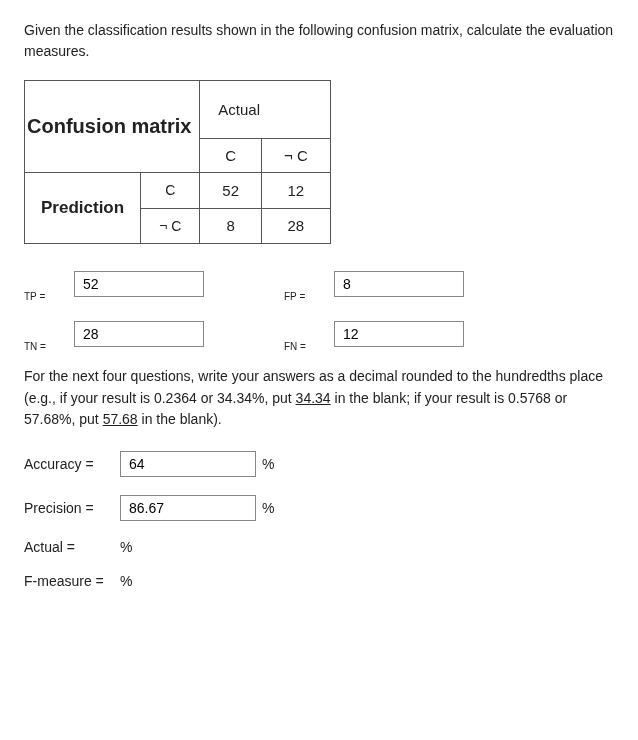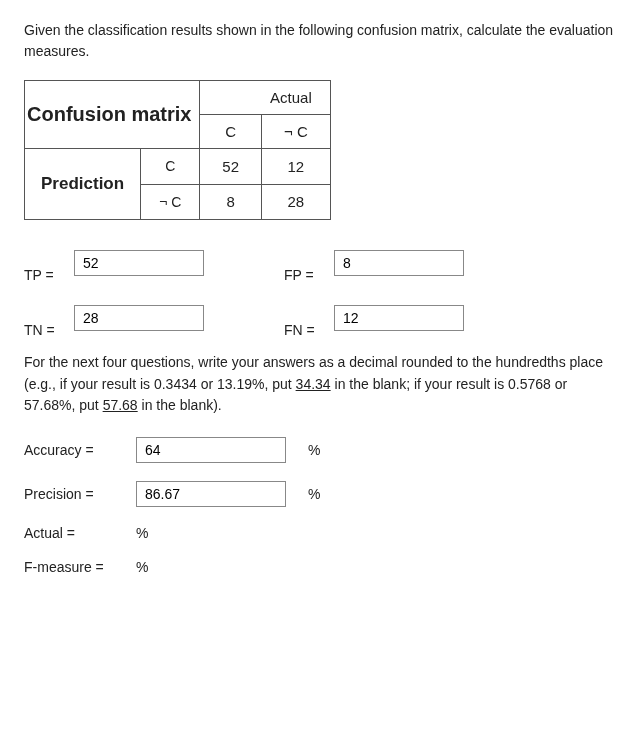--- a/index.html
+++ b/index.html
@@ -56,21 +56,21 @@
 
     
     .metrics-row {
       display: flex;
       align-items: center;
       margin-bottom: 14px;
       gap: 10px;
     }
 
     .metric-label {
-      font-size: 14px;
+      font-size: 10px;
       min-width: 40px;
       display: flex;
       align-items: center;
       gap: 4px;
       margin-top: 25px;
     }
 
     .metric-input {
       border: 1px solid #888;
       padding: 4px 8px;
@@ -88,51 +88,51 @@
 
     .underline {
       text-decoration: underline;
     }
 
     
     .eval-row {
       display: flex;
       align-items: center;
       margin-bottom: 18px;
-      gap: 22px;
+      gap: 6px;
     }
 
     .eval-label {
       font-size: 14px;
       min-width: 90px;
     }
 
     .eval-input {
       border: 1px solid #888;
       padding: 4px 8px;
       font-size: 14px;
-      width: 150px;
+      width: 136px;
       background: #fff;
     }
 
     .percent-sign {
       font-size: 14px;
     }
   </style>
 </head>
 <body>
 
 <p class="intro-text">Given the classification results shown in the following confusion matrix, calculate the evaluation measures.</p>
 
 <div class="matrix-wrapper">
   <table class="confusion-table">
     <tbody>
         <tr>
       <td class="header-cell" rowspan="2" colspan="2" style="font-size:20px; font-weight:bold; border-right:1.5px solid #555; border-bottom:1.5px solid #555; vertical-align:middle; padding: 12px 2px;"><span>Confusion matrix</span></td>
-      <td colspan="2" style="text-align:right; font-size:15px; border-bottom:1.5px solid #555; padding:8px 18px;"><span>Actual</span></td>
+      <td colspan="2" style="text-align:left; font-size:15px; border-bottom:1.5px solid #555; padding:20px 18px;"><span>Actual</span></td>
     </tr>
     <tr>
       <td style="text-align:center; font-size:15px; border-right:1.5px solid #555; padding:8px 22px;"><span>C</span></td>
       <td style="text-align:center; font-size:15px; padding:8px 22px;"><span>¬ C</span></td>
     </tr>
     <tr>
       <td class="prediction-cell" rowspan="2" style="font-size:17px; font-weight:bold; vertical-align:middle; text-align:left; padding:25px 16px; border-right:1.5px solid #555;"><span>Prediction</span></td>
       <td style="text-align:center; font-size:14px; padding:8px 18px; border-right:1.5px solid #555;"><span>C</span></td>
       <td style="text-align:center; font-size:15px; padding:8px 22px; border-right:1.5px solid #555;"><span>52</span></td>
       <td style="text-align:center; font-size:15px; padding:8px 22px;"><span>12</span></td>
@@ -156,21 +156,21 @@
 
 <div class="metrics-row">
   <span class="metric-label">TN =</span>
   <input class="metric-input" type="text" value="28" style="">
   <span style="min-width:60px;"></span>
   <span class="metric-label">FN =</span>
   <input class="metric-input" type="text" value="12" style="">
 </div>
 
 <p class="instructions">
-  <span>For the next four questions, write your answers as a decimal rounded to the hundredths place (e.g., if your result is 0.3434 or 13.19%, put </span><span class="underline">34.34</span><span> in the blank; if your result is 0.5768 or 57.68%, put </span><span class="underline">57.68</span><span> in the blank).</span>
+  <span>For the next four questions, write your answers as a decimal rounded to the hundredths place (e.g., if your result is 0.2364 or 34.34%, put </span><span class="underline">34.34</span><span> in the blank; if your result is 0.5768 or 57.68%, put </span><span class="underline">57.68</span><span> in the blank).</span>
 </p>
 
 <div class="eval-row">
   <span class="eval-label">Accuracy =</span>
   <input class="eval-input" type="text" value="64" style="">
   <span class="percent-sign">%</span>
 </div>
 
 <div class="eval-row">
   <span class="eval-label">Precision =</span>

